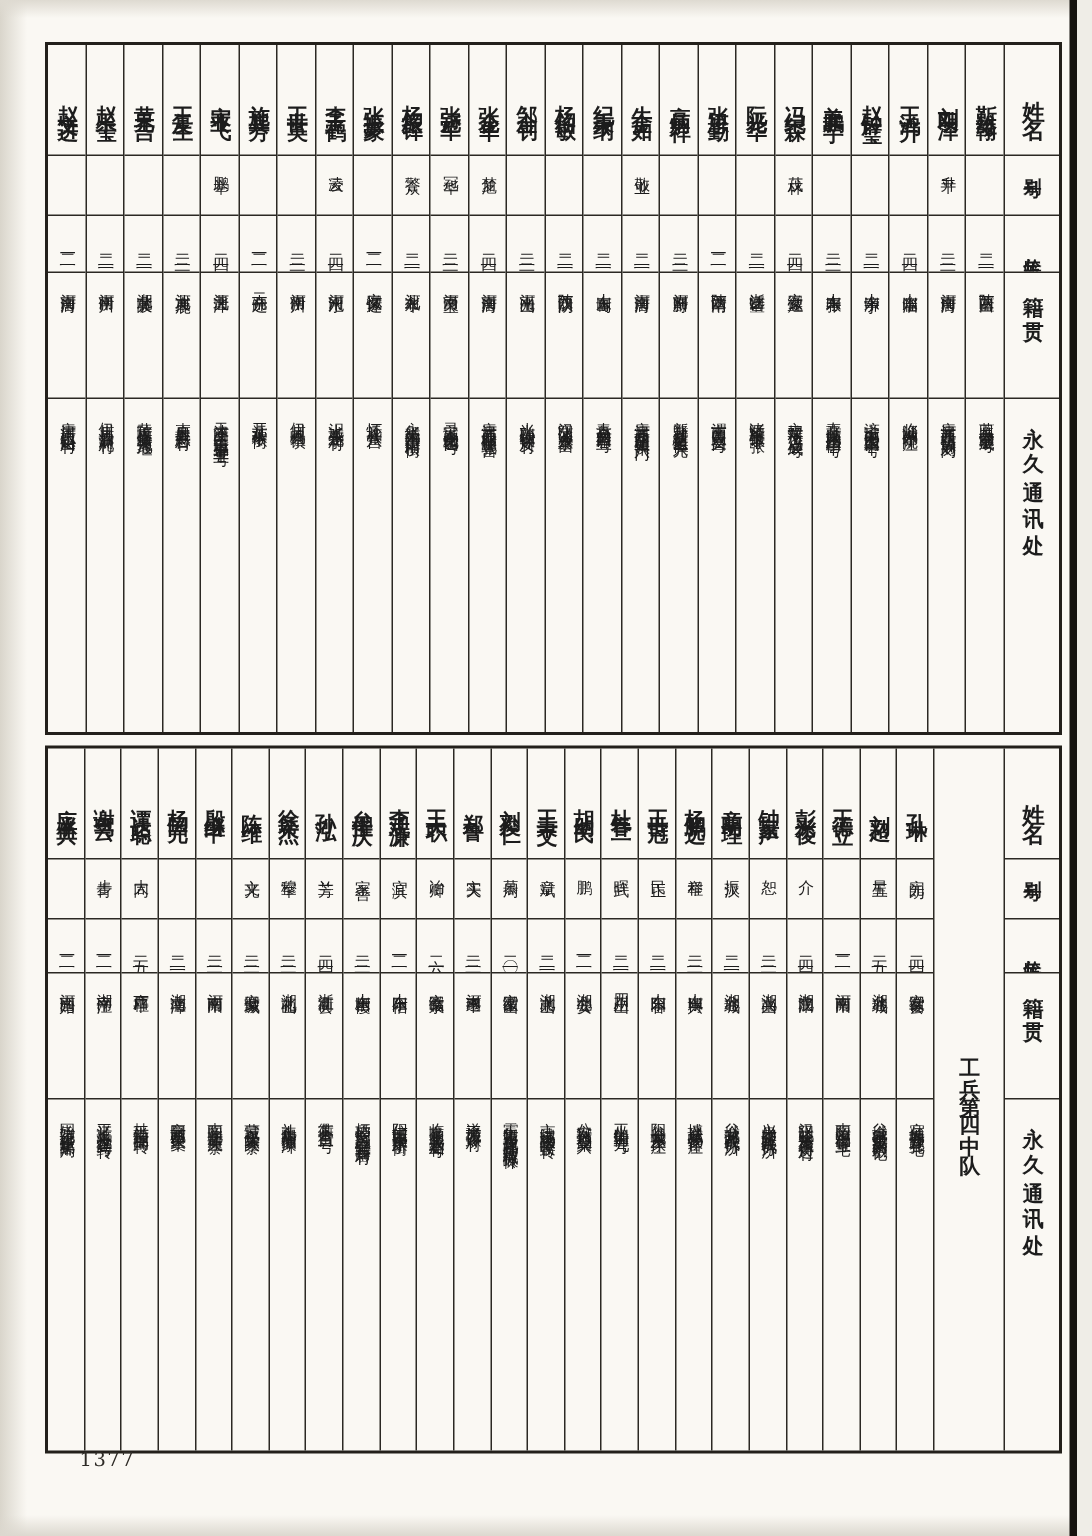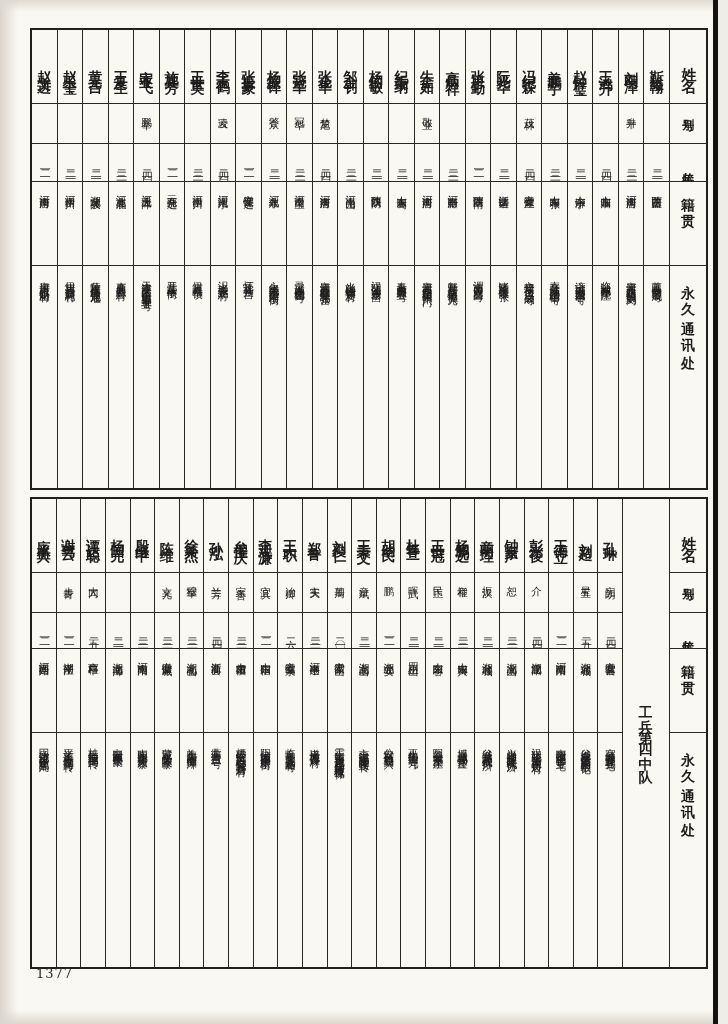--- a/index.html
+++ b/index.html
@@ -44,21 +44,21 @@
 
   .header-col .cell span{font-weight:700;}
   .header-col .r-name span{font-size:15px;letter-spacing:12px;}
   .header-col .r-alias span{font-size:12px;letter-spacing:2px;}
   .header-col .r-age span{font-size:12px;letter-spacing:1px;}
   .header-col .r-origin span{font-size:14px;letter-spacing:16px;}
   .header-col .r-address span{font-size:14px;letter-spacing:18px;}
   .unit-col span{writing-mode:vertical-rl;text-orientation:upright;
                  font-size:14px;font-weight:700;letter-spacing:13px;}
 
-  #page-number{position:absolute;left:36px;top:966px;
+  #page-number{position:absolute;left:53px;top:966px;
                font-family:"DejaVu Serif","Liberation Serif",serif;
                font-size:13px;letter-spacing:1px;color:#2e2b26;}
 </style>
 </head>
 <body>
 
 <div id="page">
   <div class="edge-left"></div>
   <div class="edge-top"></div>
   <div class="edge-bottom"></div>

